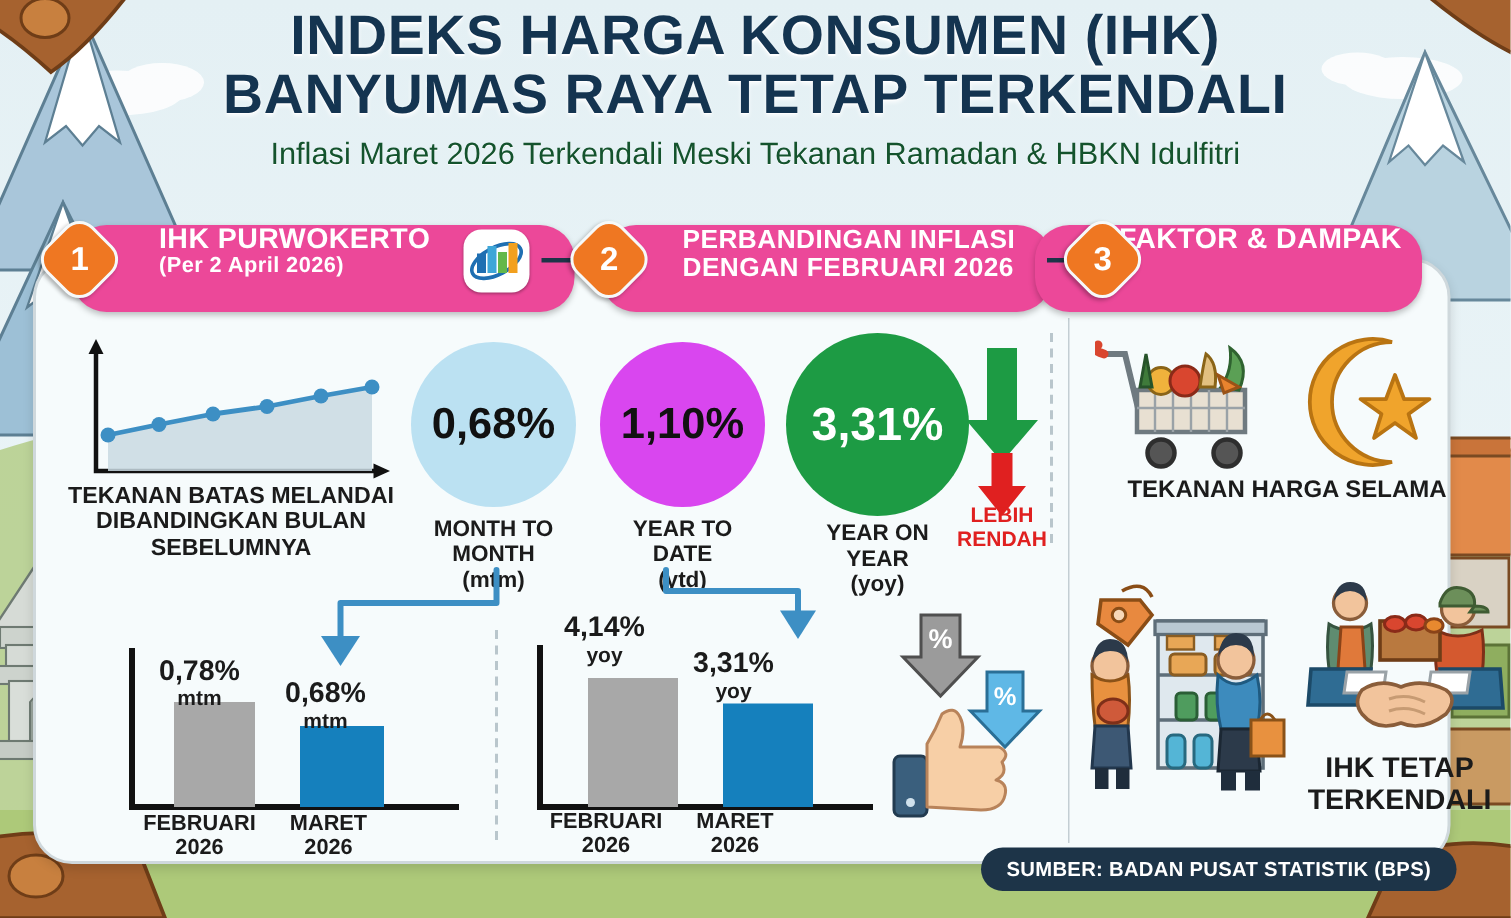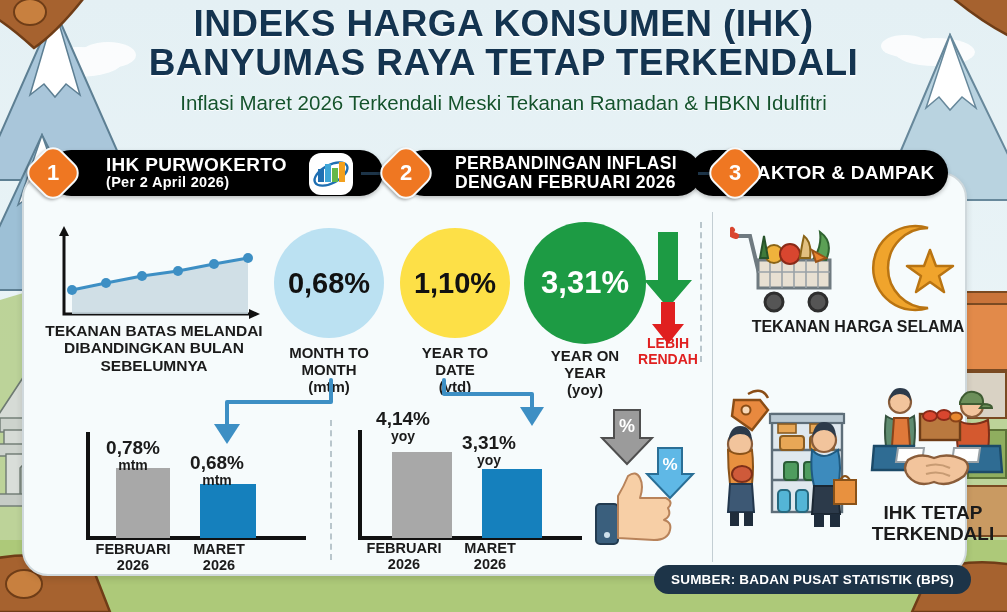--- a/index.html
+++ b/index.html
@@ -33,22 +33,22 @@
   .card{
     position:absolute; left:22px; top:172px; width:945px; height:404px;
     background:#f6fbfc; border:2px solid #cfd8dc; border-radius:26px;
     z-index:3;
     box-shadow:0 3px 7px rgba(0,0,0,.12);
   }
 
   
   .pills{ position:absolute; left:26px; top:150px; width:960px; height:52px; z-index:6; }
   .pill{
-    position:absolute; height:46px; background:#000000;
-    border-radius:23px; display:flex; align-items:center;
+    position:absolute; height:58px; background:#ec4899;
+    border-radius:23px; display:flex; 
     box-shadow:0 2px 4px rgba(0,0,0,.25);
   }
   .pill .ptext{
     color:#ffffff; font-weight:bold; line-height:1.06;
     letter-spacing:.3px;
   }
   .badge{
     position:absolute; width:44px; height:44px; background:#ef7722;
     border:2px solid #f6f9fa; border-radius:13px;
     transform:rotate(45deg);
@@ -242,21 +242,21 @@
 
 <div class="circ" style="left:274px; top:228px; width:110px; height:110px; background:#bbe1f2; color:#111; font-size:29px;">
   <span>0,68%</span>
 </div>
 <div class="capt" style="left:264px; top:345px; width:130px; font-size:15px;">
   <div>MONTH TO</div>
   <div>MONTH</div>
   <div>(mtm)</div>
 </div>
 
-<div class="circ" style="left:400px; top:228px; width:110px; height:110px; background:#fde047; color:#111; font-size:29px;">
+<div class="circ" style="left:400px; top:228px; width:110px; height:110px; background:#d946ef; color:#111; font-size:29px;">
   <span>1,10%</span>
 </div>
 <div class="capt" style="left:390px; top:345px; width:130px; font-size:15px;">
   <div>YEAR TO</div>
   <div>DATE</div>
   <div>(ytd)</div>
 </div>
 
 <div class="circ" style="left:524px; top:222px; width:122px; height:122px; background:#1d9b44; color:#fff; font-size:31px;">
   <span>3,31%</span>

